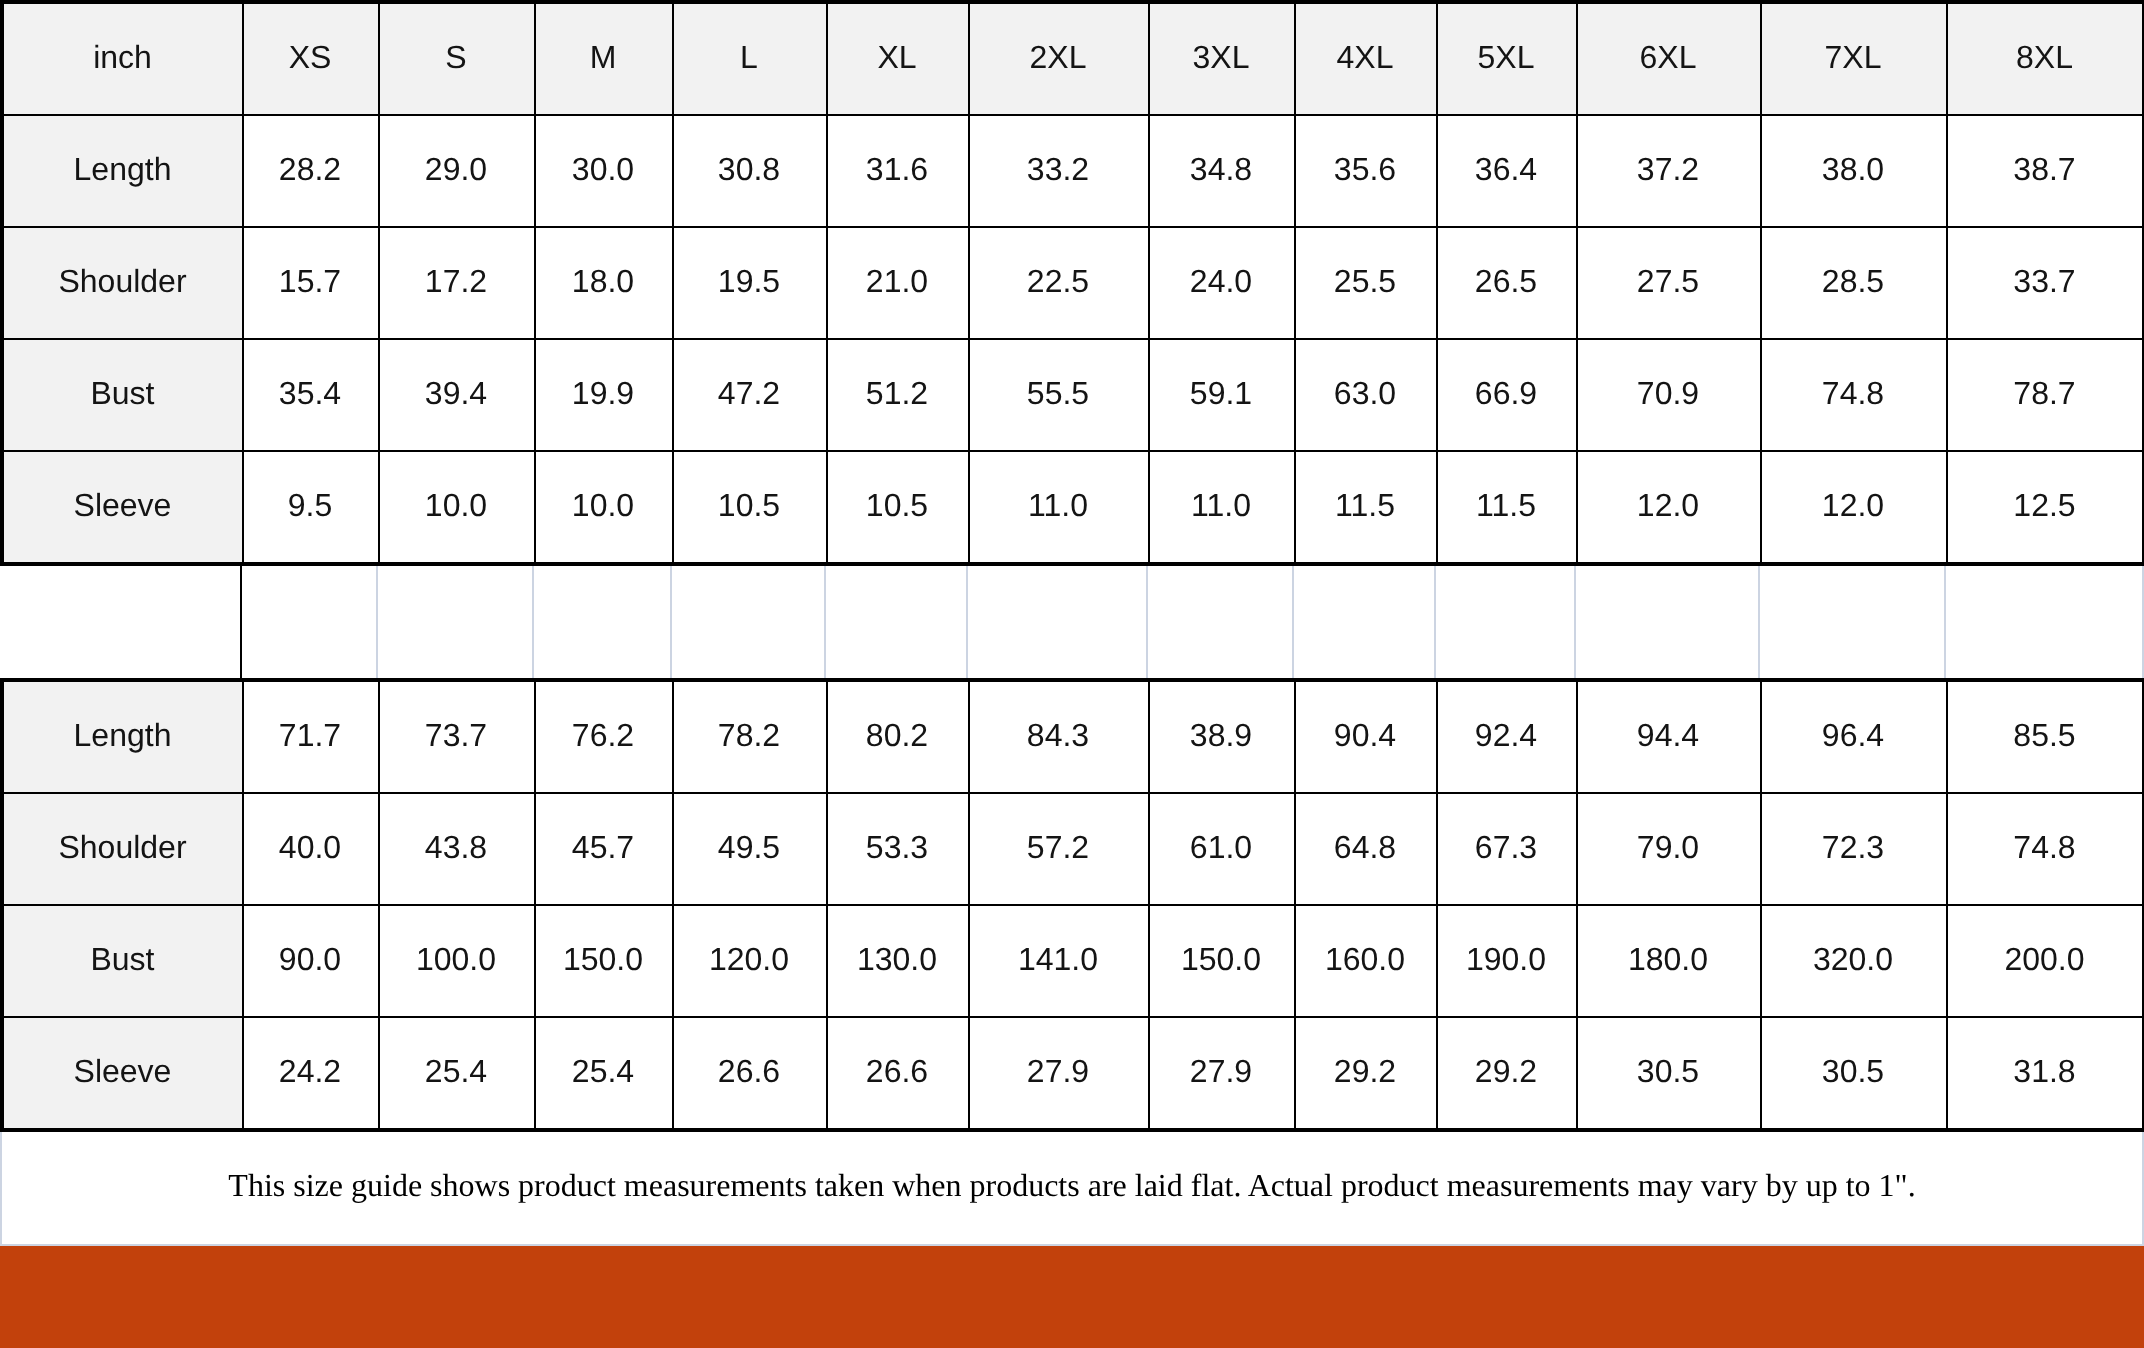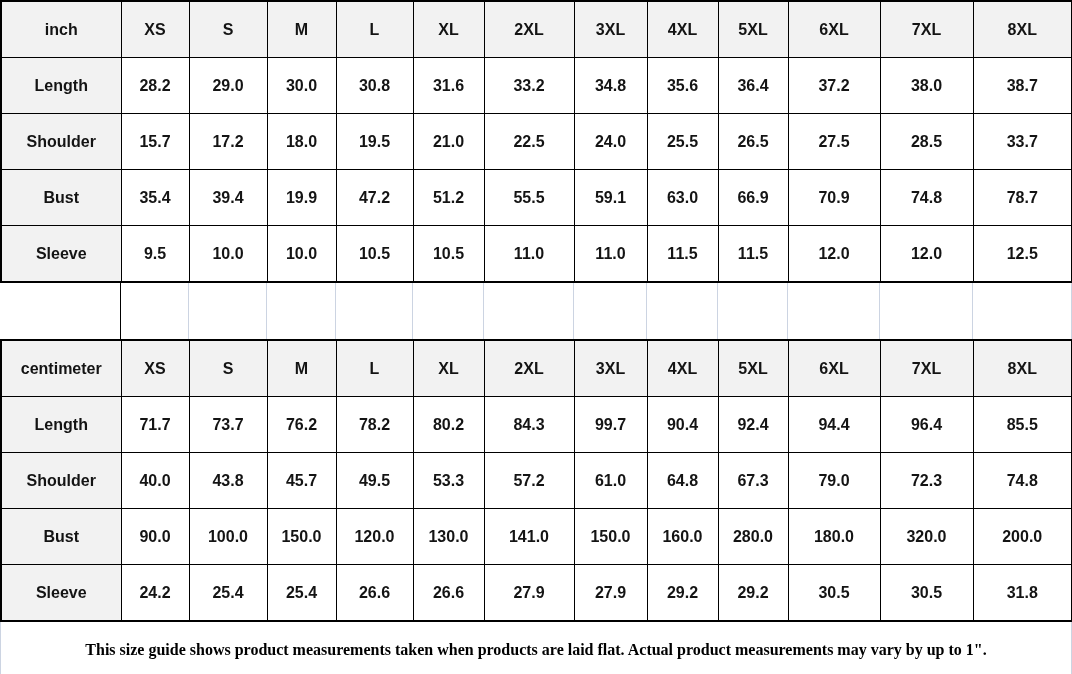--- a/index.html
+++ b/index.html
@@ -5,21 +5,20 @@
   html, body {
     margin: 0;
     padding: 0;
     background: #ffffff;
   }
   .page {
     width: 1072px;
     height: 674px;
     overflow: hidden;
     background: #c2410c;
-    font-weight: bold;
   }
   table.size-table {
     border-collapse: collapse;
     table-layout: fixed;
     width: 1072px;
     border: 2px solid #000000;
   }
   table.size-table td {
     border: 1px solid #000000;
     height: 55px;
@@ -213,44 +212,29 @@
         <col style="width:71px">
         <col style="width:90px">
         <col style="width:73px">
       <col style="width:71px">
         <col style="width:70px">
         <col style="width:92px">
         <col style="width:93px">
       <col style="width:99px">
     </colgroup>
     <tbody>
-      <tr class="header-row">
-        <td class="row-label">centimeter</td>
-      <td>XS</td>
-          <td>S</td>
-          <td>M</td>
-          <td>L</td>
-          <td>XL</td>
-          <td>2XL</td>
-          <td>3XL</td>
-          <td>4XL</td>
-          <td>5XL</td>
-          <td>6XL</td>
-          <td>7XL</td>
-          <td>8XL</td>
-        </tr>
       <tr>
         <td class="row-label">Length</td>
       <td>71.7</td>
           <td>73.7</td>
           <td>76.2</td>
           <td>78.2</td>
           <td>80.2</td>
           <td>84.3</td>
-          <td>99.7</td>
+          <td>38.9</td>
           <td>90.4</td>
           <td>92.4</td>
           <td>94.4</td>
           <td>96.4</td>
           <td>85.5</td>
         </tr>
       <tr>
         <td class="row-label">Shoulder</td>
       <td>40.0</td>
           <td>43.8</td>
@@ -268,21 +252,21 @@
       <tr>
         <td class="row-label">Bust</td>
       <td>90.0</td>
           <td>100.0</td>
           <td>150.0</td>
           <td>120.0</td>
           <td>130.0</td>
           <td>141.0</td>
           <td>150.0</td>
           <td>160.0</td>
-          <td>280.0</td>
+          <td>190.0</td>
           <td>180.0</td>
           <td>320.0</td>
           <td>200.0</td>
         </tr>
       <tr>
         <td class="row-label">Sleeve</td>
       <td>24.2</td>
           <td>25.4</td>
           <td>25.4</td>
           <td>26.6</td>

